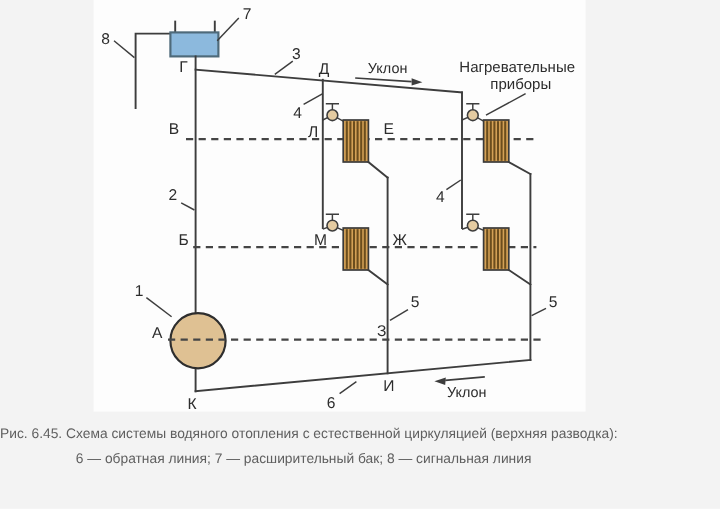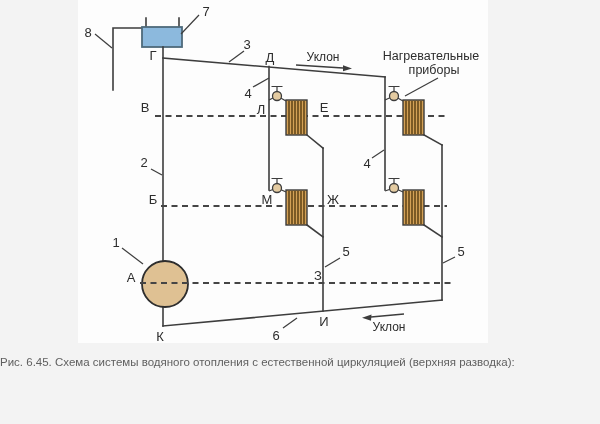--- a/index.html
+++ b/index.html
@@ -182,15 +182,16 @@
   <text class="lbl" x="276" y="340" text-anchor="middle">6</text>
 
   <text class="lbl-slope" x="323" y="61" text-anchor="middle">Уклон</text>
   <text class="lbl-slope" x="389" y="331" text-anchor="middle">Уклон</text>
   <text class="lbl-heat" x="431" y="60" text-anchor="middle">Нагревательные</text>
   <text class="lbl-heat" x="434" y="74" text-anchor="middle">приборы</text>
 </svg>
 
 <div class="caption">
   <div>Рис. 6.45. Схема системы водяного отопления с естественной циркуляцией (верхняя разводка):</div>
+  <div>6 — обратная линия; 7 — расширительный бак; 8 — сигнальная линия</div>
 </div>
 
 </div>
 
 </body></html>

